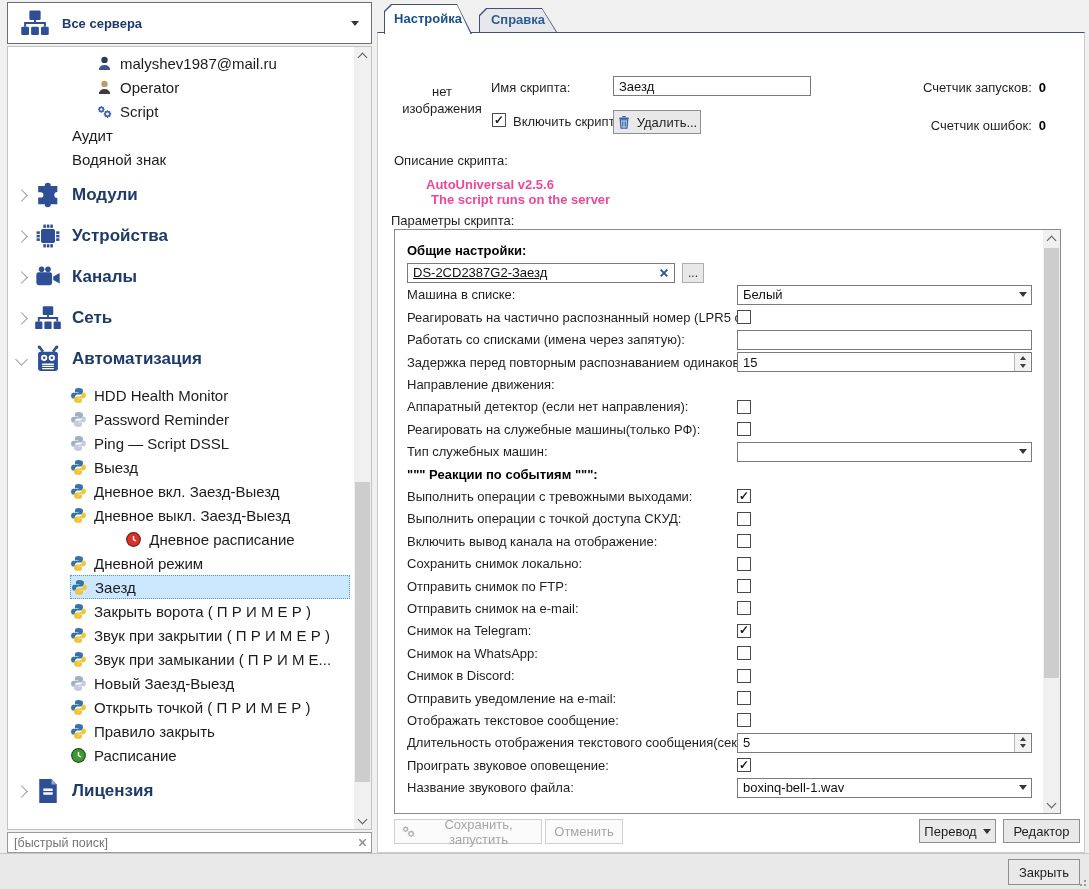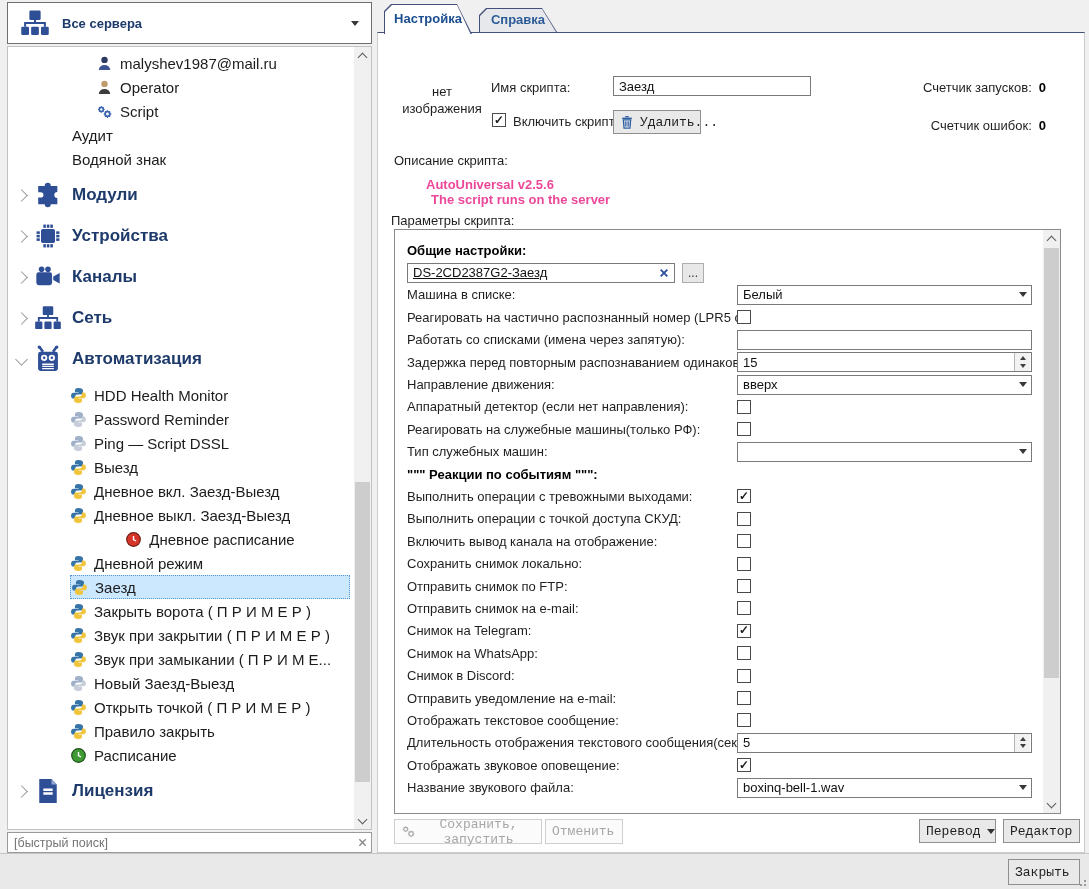--- a/index.html
+++ b/index.html
@@ -50,21 +50,21 @@
   .tab.inactive .shape-in{background:#e7e8ec}
   .tab.inactive .tlabel{line-height:24px;color:#2c5c97}
   
   .pane{position:absolute;left:377px;top:32px;width:708px;height:821px;background:#fff;
         border:1px solid #cbcbcb;border-top:1px solid #44507c;box-sizing:border-box}
   .abs{position:absolute}
   .lab{font-size:13px;color:#1f1f1f;white-space:nowrap}
   .noimg{left:21px;top:50px;width:86px;text-align:center;line-height:17px;color:#1f1f1f}
   .tinput{box-sizing:border-box;border:1px solid #7a7a7a;background:#fff;font-family:inherit;font-size:13px;color:#111;padding:0 5px;outline:none}
   .btn{box-sizing:border-box;border:1px solid #8f8f8f;background:#e9e9e9;color:#1f1f1f;font-size:13px;
-       display:inline-flex;align-items:center;justify-content:space-between;gap:6px;font-family:Liberation Mono, monospace}
+       display:inline-flex;align-items:center;justify-content:center;gap:6px;font-family:Liberation Sans, sans-serif}
   .btn.disabled{border-color:#cfcfcf;background:#fbfbfb;color:#a6a6a6}
   .cbx{width:14px;height:14px;box-sizing:border-box;border:1px solid #4a4a4a;background:#fff;display:inline-flex;align-items:center;justify-content:center}
   .cbx .tick{font-size:12px;line-height:12px;color:#1a1a1a;font-weight:bold;margin-top:-1px}
   .counter{display:flex;justify-content:flex-end;gap:7px;align-items:baseline}
   .counter .cval{font-weight:bold;color:#000}
   .descline{font-weight:bold;color:#ec4899;font-size:13px}
   
   .pbox{left:16px;top:196px;width:667px;height:585px;border:1px solid #8a8a8a;box-sizing:border-box;background:#fff}
   .pbox-inner{position:absolute;left:12px;top:9px;right:24px;bottom:4px;overflow:hidden}
   .p-row{height:22.4px;display:flex;align-items:center}
@@ -493,24 +493,20 @@
           <div class="tfield w-full">
             <span class="fval">15</span>
             <span class="spinctl">
               <span class="tri-up-s"></span>
               <span class="tri-down-s"></span>
             </span>
           </div>
         </div>
         <div class="p-row">
           <span class="p-label">Направление движения:</span>
-          <div class="combo">
-            <span class="fval">вверх</span>
-            <span class="tri-down"></span>
-          </div>
         </div>
         <div class="p-row">
           <span class="p-label">Аппаратный детектор (если нет направления):</span>
           <span class="cbx"></span>
         </div>
         <div class="p-row">
           <span class="p-label">Реагировать на служебные машины(только РФ):</span>
           <span class="cbx"></span>
         </div>
         <div class="p-row">
@@ -575,21 +571,21 @@
           <span class="p-label">Длительность отображения текстового сообщения(сек):</span>
           <div class="tfield w-full">
             <span class="fval">5</span>
             <span class="spinctl">
               <span class="tri-up-s"></span>
               <span class="tri-down-s"></span>
             </span>
           </div>
         </div>
         <div class="p-row">
-          <span class="p-label">Отображать звуковое оповещение:</span>
+          <span class="p-label">Проиграть звуковое оповещение:</span>
           <span class="cbx">
             <span class="tick">✓</span>
           </span>
         </div>
         <div class="p-row">
           <span class="p-label">Название звукового файла:</span>
           <div class="combo">
             <span class="fval">boxinq-bell-1.wav</span>
             <span class="tri-down"></span>
           </div>

